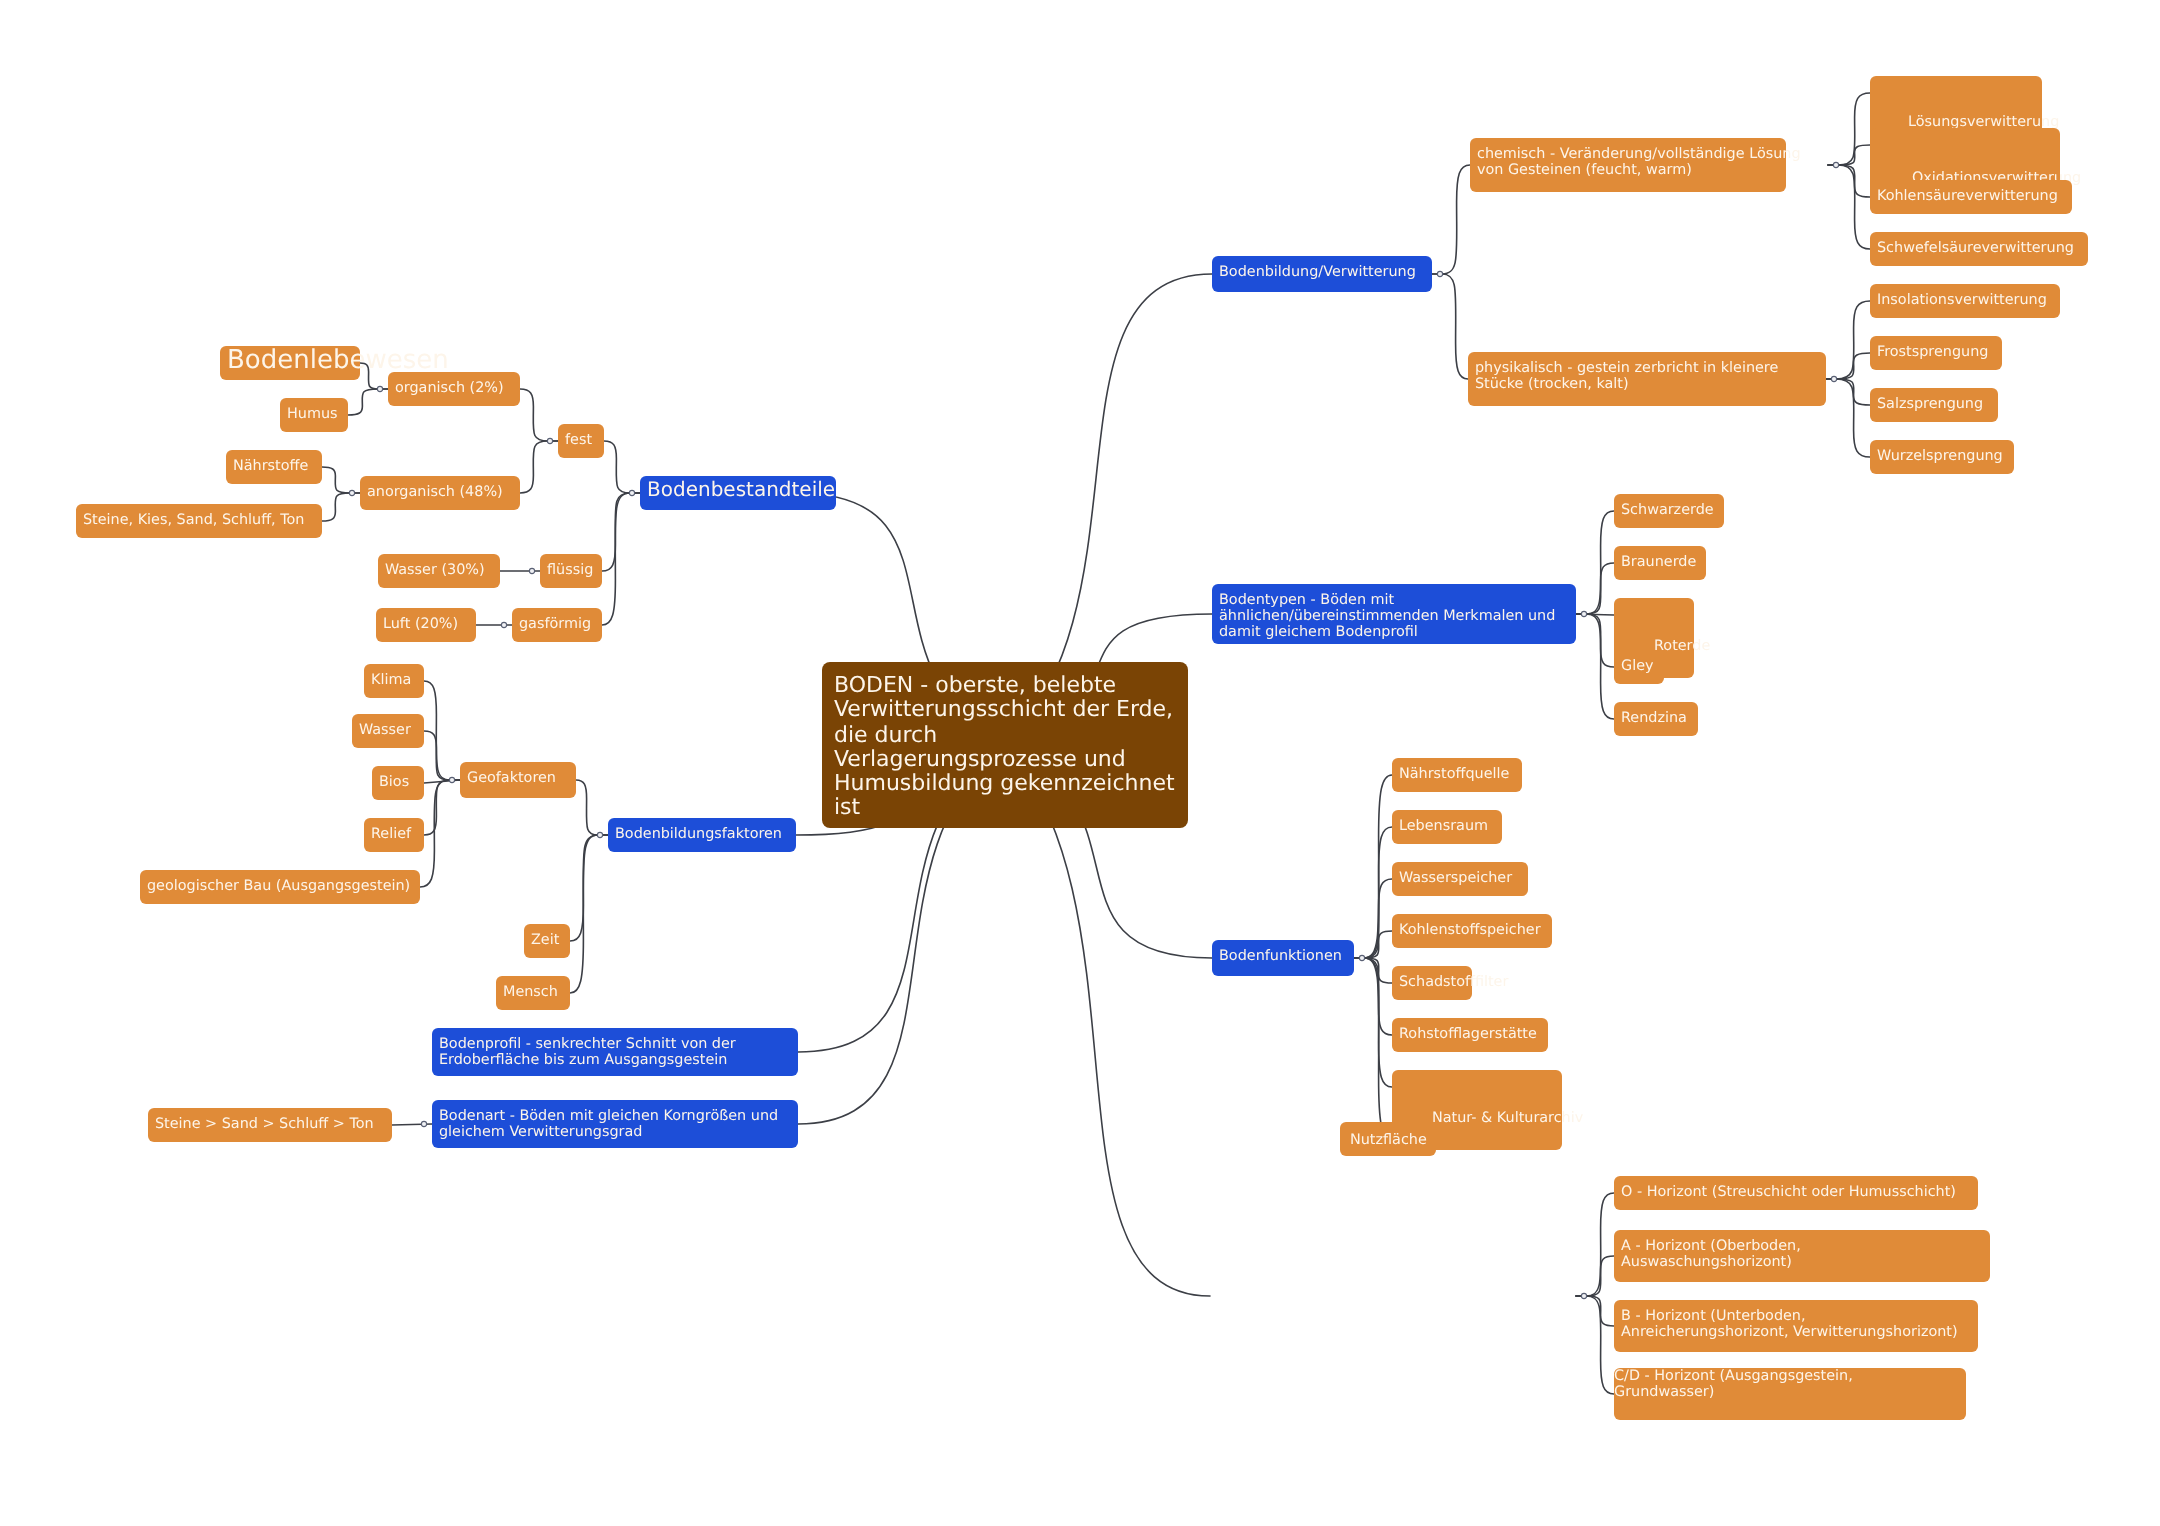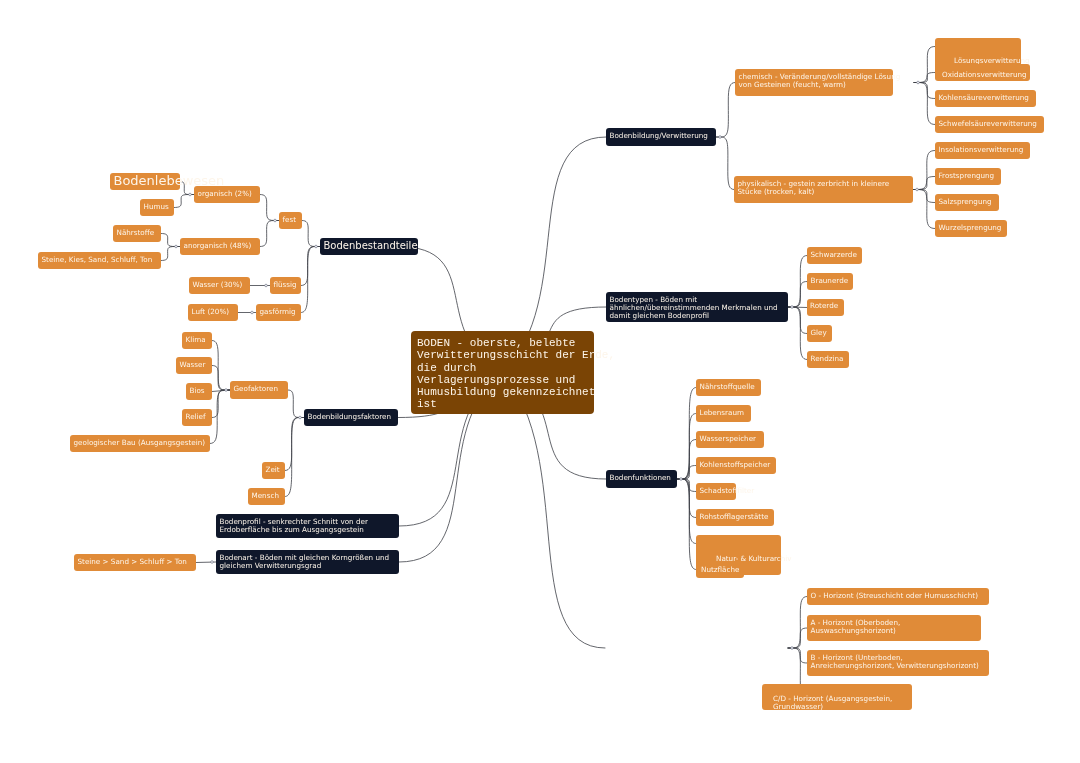--- a/index.html
+++ b/index.html
@@ -6,22 +6,22 @@
   html,body{margin:0;padding:0;background:#ffffff;}
   body{width:1080px;height:763px;overflow:hidden;position:relative;
        font-family:"DejaVu Sans","Liberation Sans",sans-serif;
        -webkit-font-smoothing:antialiased;}
   #mindmap-canvas{position:absolute;left:0;top:0;width:1080px;height:763px;background:#ffffff;}
   #connector-layer{position:absolute;left:0;top:0;width:1080px;height:763px;overflow:visible;}
   #connector-layer path{fill:none;stroke:#3c3f46;stroke-width:0.8;stroke-linecap:round;}
   #connector-layer circle{fill:#f0f1f4;stroke:#596074;stroke-width:0.55;}
   .node{position:absolute;box-sizing:border-box;border-radius:3px;color:#fdf5ea;
         white-space:pre;letter-spacing:0px;overflow:visible;}
-  .node.root{background:#7a4405;border-radius:4px;font-family:Liberation Mono, monospace;}
-  .node.l1{background:#0f172a;}
+  .node.root{background:#7a4405;border-radius:4px;}
+  .node.l1{background:#1d4ed8;}
   .node.l2{background:#e08b38;}
   .ln{white-space:pre;}
 </style>
 </head>
 <body>
 
 <div id="mindmap-canvas">
   <svg id="connector-layer" viewBox="0 0 1080 763" width="1080" height="763">
     <path d="M502.5 372.5C427.3 334.7,486.8 246.5,398.0 246.5"></path>
     <path d="M502.5 372.5C427.3 386.0,486.8 417.5,398.0 417.5"></path>
@@ -116,39 +116,39 @@
   <div class="node l2" style="left:70px;top:435px;width:140px;height:17px;font-size:7.2px;line-height:8.4px;padding:3.5px"><div class="ln">geologischer Bau (Ausgangsgestein)</div></div>
   <div class="node l2" style="left:262px;top:462px;width:23px;height:17px;font-size:7.2px;line-height:8.4px;padding:3.5px"><div class="ln">Zeit</div></div>
   <div class="node l2" style="left:248px;top:488px;width:37px;height:17px;font-size:7.2px;line-height:8.4px;padding:3.5px"><div class="ln">Mensch</div></div>
   <div class="node l1" style="left:216px;top:514px;width:183px;height:24px;font-size:7.2px;line-height:8.4px;padding:3.5px"><div class="ln">Bodenprofil - senkrechter Schnitt von der</div><div class="ln">Erdoberfläche bis zum Ausgangsgestein</div></div>
   <div class="node l1" style="left:216px;top:550px;width:183px;height:24px;font-size:7.2px;line-height:8.4px;padding:3.5px"><div class="ln">Bodenart - Böden mit gleichen Korngrößen und</div><div class="ln">gleichem Verwitterungsgrad</div></div>
   <div class="node l2" style="left:74px;top:554px;width:122px;height:17px;font-size:7.2px;line-height:8.4px;padding:3.5px"><div class="ln">Steine &gt; Sand &gt; Schluff &gt; Ton</div></div>
   <div class="node l1" style="left:606px;top:128px;width:110px;height:18px;font-size:7.2px;line-height:8.4px;padding:3.5px"><div class="ln">Bodenbildung/Verwitterung</div></div>
   <div class="node l2" style="left:735px;top:69px;width:158px;height:27px;font-size:7.2px;line-height:8.4px;padding:3.5px"><div class="ln">chemisch - Veränderung/vollständige Lösung</div><div class="ln">von Gesteinen (feucht, warm)</div></div>
   <div class="node l2" style="left:734px;top:176px;width:179px;height:27px;font-size:7.2px;line-height:8.4px;padding:3.5px"><div class="ln">physikalisch - gestein zerbricht in kleinere</div><div class="ln">Stücke (trocken, kalt)</div></div>
   <div class="node l2" style="left:935px;top:38px;width:86px;height:17px;font-size:7.2px;line-height:8.4px;padding:19px"><div class="ln">Lösungsverwitterung</div></div>
-  <div class="node l2" style="left:935px;top:64px;width:95px;height:17px;font-size:7.2px;line-height:8.4px;padding:7px"><div class="ln">Oxidationsverwitterung</div></div>
+  <div class="node l2" style="left:935px;top:64px;width:95px;height:17px;font-size:7.2px;line-height:8.4px;padding:21px"><div class="ln">Oxidationsverwitterung</div></div>
   <div class="node l2" style="left:935px;top:90px;width:101px;height:17px;font-size:7.2px;line-height:8.4px;padding:3.5px"><div class="ln">Kohlensäureverwitterung</div></div>
   <div class="node l2" style="left:935px;top:116px;width:109px;height:17px;font-size:7.2px;line-height:8.4px;padding:3.5px"><div class="ln">Schwefelsäureverwitterung</div></div>
   <div class="node l2" style="left:935px;top:142px;width:95px;height:17px;font-size:7.2px;line-height:8.4px;padding:3.5px"><div class="ln">Insolationsverwitterung</div></div>
   <div class="node l2" style="left:935px;top:168px;width:66px;height:17px;font-size:7.2px;line-height:8.4px;padding:3.5px"><div class="ln">Frostsprengung</div></div>
   <div class="node l2" style="left:935px;top:194px;width:64px;height:17px;font-size:7.2px;line-height:8.4px;padding:3.5px"><div class="ln">Salzsprengung</div></div>
   <div class="node l2" style="left:935px;top:220px;width:72px;height:17px;font-size:7.2px;line-height:8.4px;padding:3.5px"><div class="ln">Wurzelsprengung</div></div>
   <div class="node l1" style="left:606px;top:292px;width:182px;height:30px;font-size:7.2px;line-height:8.4px;padding:3.5px"><div class="ln">Bodentypen - Böden mit</div><div class="ln">ähnlichen/übereinstimmenden Merkmalen und</div><div class="ln">damit gleichem Bodenprofil</div></div>
   <div class="node l2" style="left:807px;top:247px;width:55px;height:17px;font-size:7.2px;line-height:8.4px;padding:3.5px"><div class="ln">Schwarzerde</div></div>
   <div class="node l2" style="left:807px;top:273px;width:46px;height:17px;font-size:7.2px;line-height:8.4px;padding:3.5px"><div class="ln">Braunerde</div></div>
-  <div class="node l2" style="left:807px;top:299px;width:37px;height:17px;font-size:7.2px;line-height:8.4px;padding:3px"><div class="ln">Roterde</div></div>
+  <div class="node l2" style="left:807px;top:299px;width:37px;height:17px;font-size:7.2px;line-height:8.4px;padding:20px"><div class="ln">Roterde</div></div>
   <div class="node l2" style="left:807px;top:325px;width:25px;height:17px;font-size:7.2px;line-height:8.4px;padding:3.5px"><div class="ln">Gley</div></div>
   <div class="node l2" style="left:807px;top:351px;width:42px;height:17px;font-size:7.2px;line-height:8.4px;padding:3.5px"><div class="ln">Rendzina</div></div>
   <div class="node l1" style="left:606px;top:470px;width:71px;height:18px;font-size:7.2px;line-height:8.4px;padding:3.5px"><div class="ln">Bodenfunktionen</div></div>
   <div class="node l2" style="left:696px;top:379px;width:65px;height:17px;font-size:7.2px;line-height:8.4px;padding:3.5px"><div class="ln">Nährstoffquelle</div></div>
   <div class="node l2" style="left:696px;top:405px;width:55px;height:17px;font-size:7.2px;line-height:8.4px;padding:3.5px"><div class="ln">Lebensraum</div></div>
   <div class="node l2" style="left:696px;top:431px;width:68px;height:17px;font-size:7.2px;line-height:8.4px;padding:3.5px"><div class="ln">Wasserspeicher</div></div>
   <div class="node l2" style="left:696px;top:457px;width:80px;height:17px;font-size:7.2px;line-height:8.4px;padding:3.5px"><div class="ln">Kohlenstoffspeicher</div></div>
   <div class="node l2" style="left:696px;top:483px;width:40px;height:17px;font-size:7.2px;line-height:8.4px;padding:3.5px"><div class="ln">Schadstofffilter</div></div>
   <div class="node l2" style="left:696px;top:509px;width:78px;height:17px;font-size:7.2px;line-height:8.4px;padding:3.5px"><div class="ln">Rohstofflagerstätte</div></div>
   <div class="node l2" style="left:696px;top:535px;width:85px;height:17px;font-size:7.2px;line-height:8.4px;padding:20px"><div class="ln">Natur- &amp; Kulturarchiv</div></div>
-  <div class="node l2" style="left:696px;top:561px;width:48px;height:17px;font-size:7.2px;line-height:8.4px;padding:5px"><div class="ln">Nutzfläche</div></div>
+  <div class="node l2" style="left:670px;top:561px;width:48px;height:17px;font-size:7.2px;line-height:8.4px;padding:5px"><div class="ln">Nutzfläche</div></div>
   <div class="node l2" style="left:807px;top:588px;width:182px;height:17px;font-size:7.2px;line-height:8.4px;padding:3.5px"><div class="ln">O - Horizont (Streuschicht oder Humusschicht)</div></div>
-  <div class="node l2" style="left:807px;top:615px;width:174px;height:26px;font-size:7.2px;line-height:8.4px;padding:3.5px"><div class="ln">A - Horizont (Oberboden,</div><div class="ln">Auswaschungshorizont)</div></div>
+  <div class="node l2" style="left:807px;top:615px;width:188px;height:26px;font-size:7.2px;line-height:8.4px;padding:3.5px"><div class="ln">A - Horizont (Oberboden,</div><div class="ln">Auswaschungshorizont)</div></div>
   <div class="node l2" style="left:807px;top:650px;width:182px;height:26px;font-size:7.2px;line-height:8.4px;padding:3.5px"><div class="ln">B - Horizont (Unterboden,</div><div class="ln">Anreicherungshorizont, Verwitterungshorizont)</div></div>
-  <div class="node l2" style="left:762px;top:684px;width:150px;height:26px;font-size:7.2px;line-height:8.4px;padding:11px"><div class="ln">C/D - Horizont (Ausgangsgestein,</div><div class="ln">Grundwasser)</div></div>
+  <div class="node l2" style="left:807px;top:684px;width:176px;height:26px;font-size:7.2px;line-height:8.4px;padding:0"><div class="ln">C/D - Horizont (Ausgangsgestein,</div><div class="ln">Grundwasser)</div></div>
 </div>
 
 </body></html>

